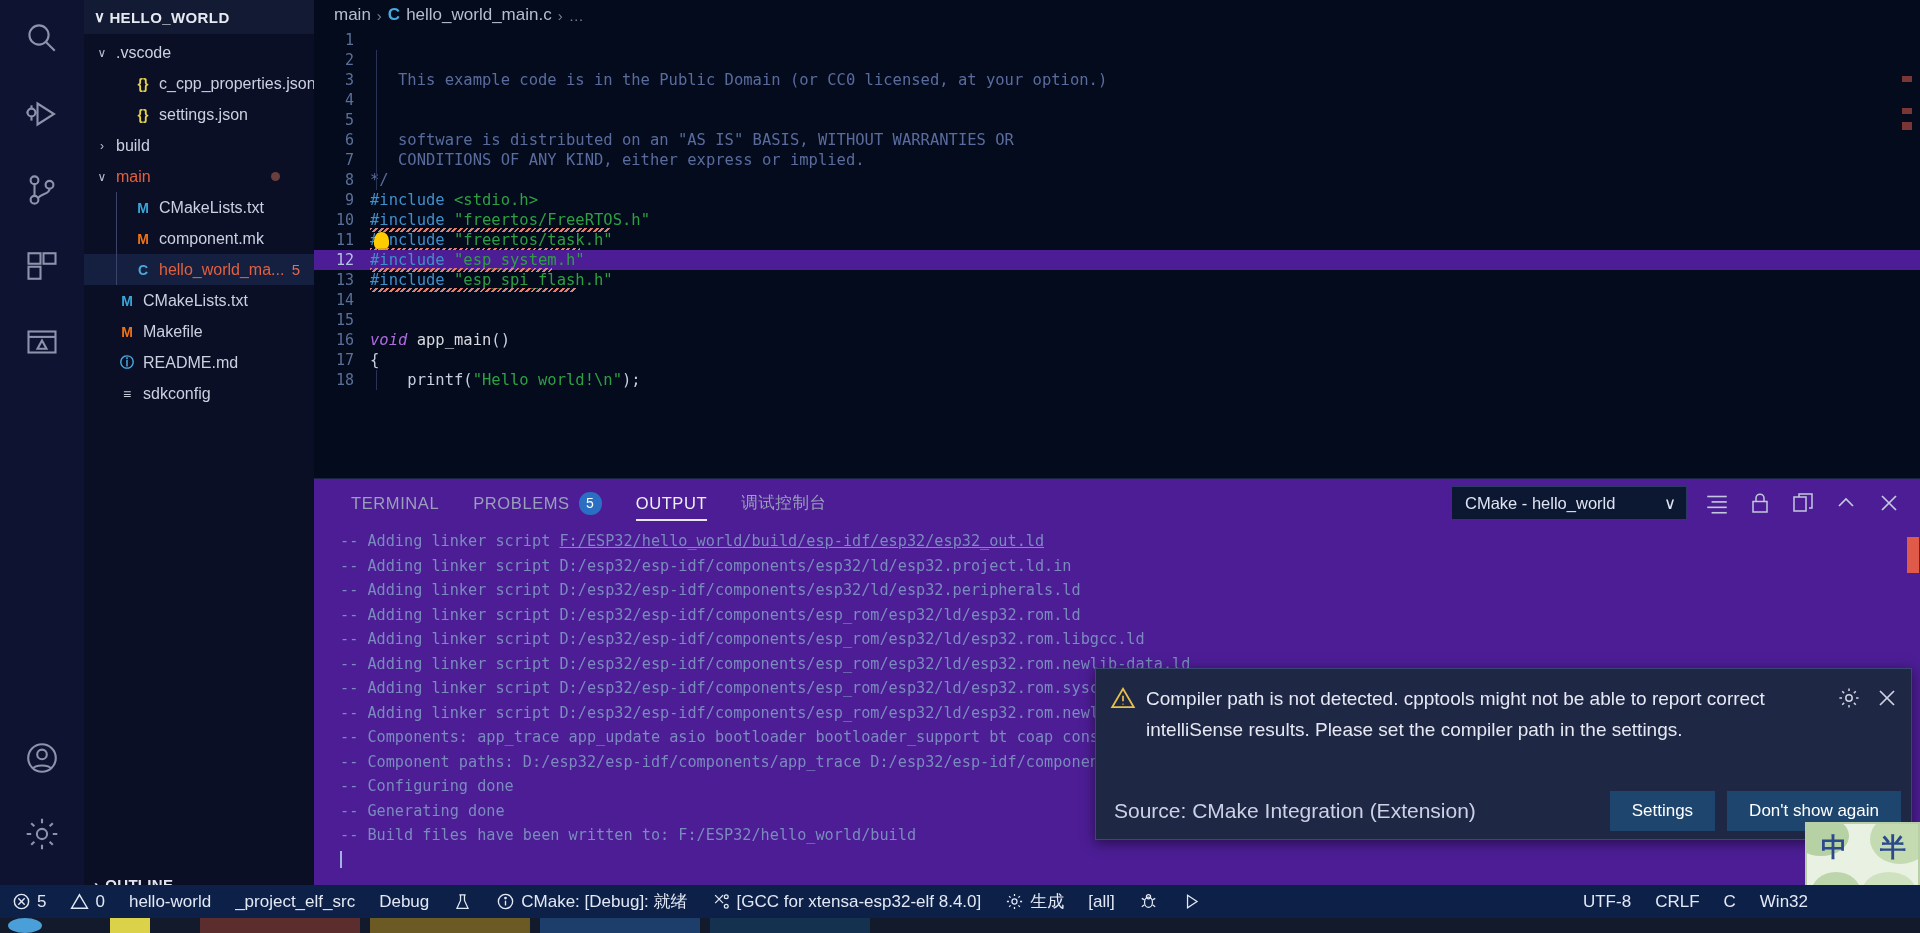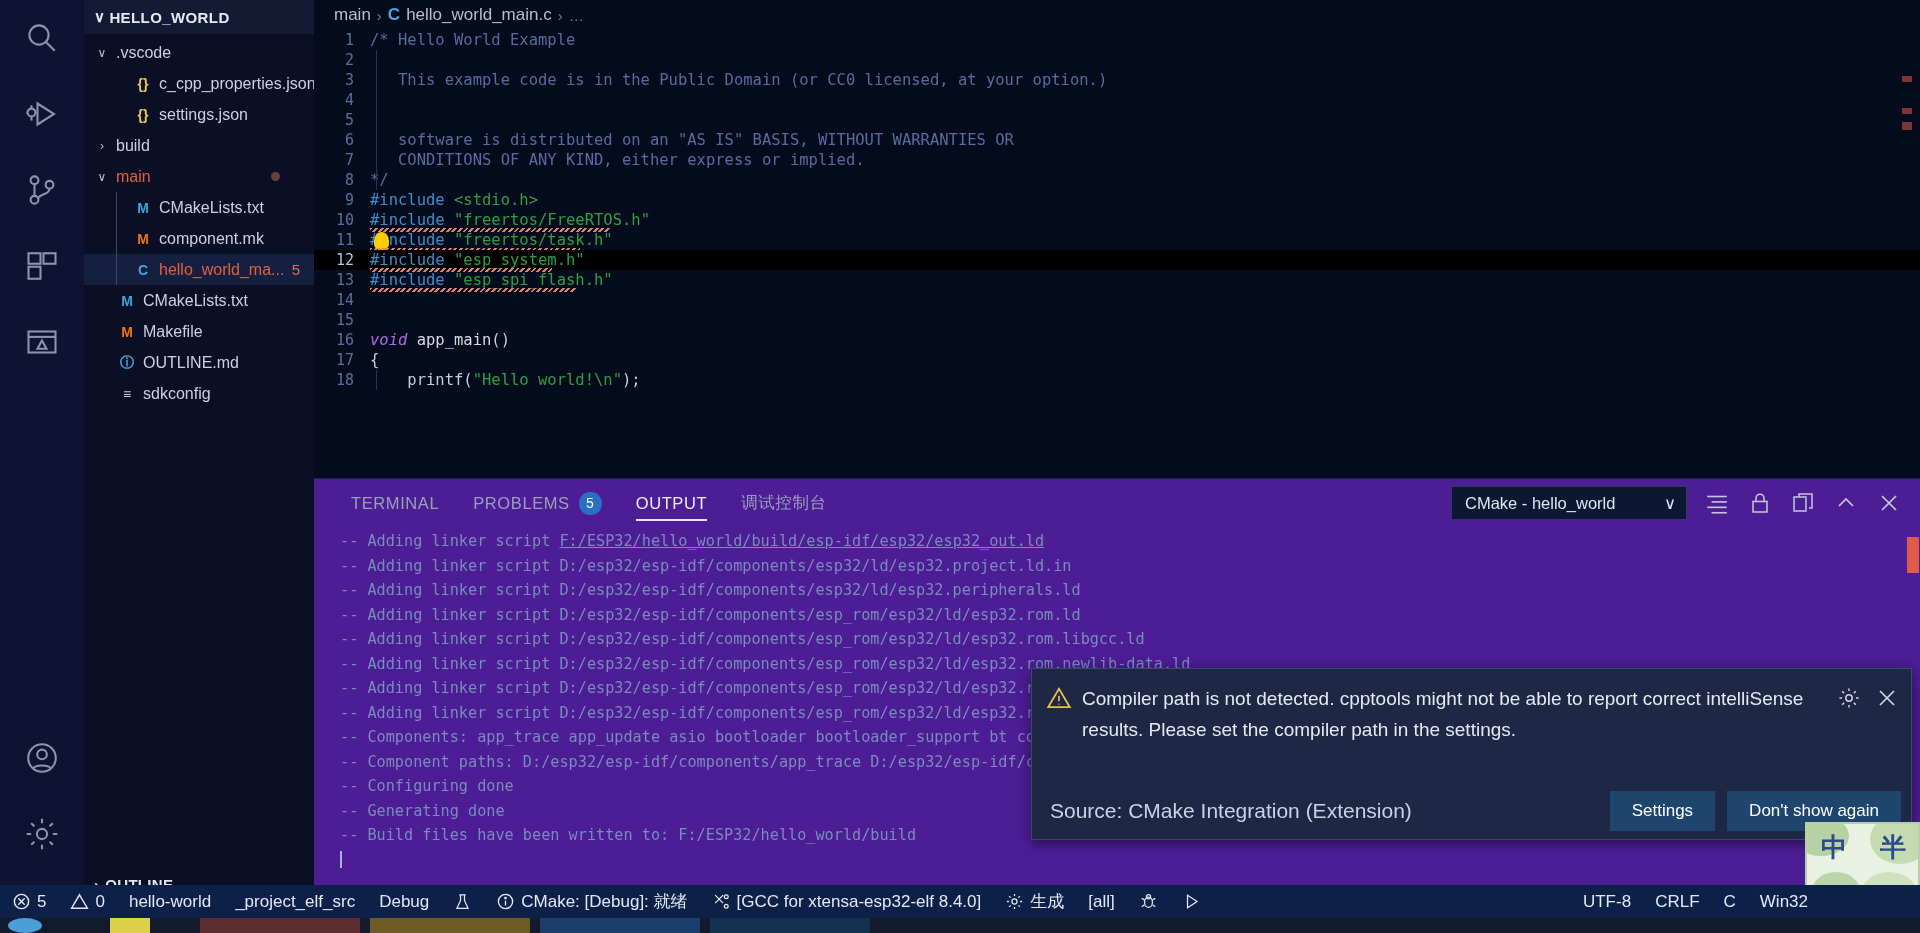--- a/index.html
+++ b/index.html
@@ -77,21 +77,21 @@
     background: #030b1c; overflow: hidden;
   }
   .breadcrumb {
     height: 30px; display: flex; align-items: center; gap: 6px;
     padding-left: 20px; font-size: 17px; color: #b8bdd0;
   }
   .breadcrumb .sep { color: #78809a; font-size: 15px; }
   .breadcrumb .cico { color: #4aa8dd; font-weight: bold; }
   .code { position: relative; font-family: "DejaVu Sans Mono", monospace; font-size: 15.5px; }
   .cline { height: 20px; display: flex; align-items: center; position: relative; }
-  .cline.cur { background: #000000; }
+  .cline.cur { background: #4c1d95; }
   .gutter {
     width: 56px; flex: 0 0 56px; text-align: right; padding-right: 16px;
     color: #5b7099; font-size: 15px;
   }
   .cline.cur .gutter { color: #b2c4e2; }
   .ctext { flex: 1 1 auto; white-space: pre; position: relative; }
   .tok-comment { color: #5a6b9e; }
   .tok-pre { color: #3f8fcb; }
   .tok-str { color: #2ea043; }
   .tok-kw  { color: #b06be0; font-style: italic; }
@@ -153,21 +153,21 @@
   .panel-body .oline { height: 24.5px; }
   .panel-body .ul { text-decoration: underline; }
   .caret-blk { display: inline-block; width: 2px; height: 17px; background: #9fb4e0; vertical-align: -3px; }
   .panel-scroll {
     position: absolute; right: 0; top: 48px; bottom: 0; width: 16px;
   }
   .ps-thumb { position: absolute; right: 1px; top: 10px; width: 12px; height: 36px; background: #e05a4a; }
 
   
   .toast {
-    position: absolute; right: 8px; top: 668px; width: 881px; height: 172px;
+    position: absolute; right: 8px; top: 668px; width: 817px; height: 172px;
     background: #1e2744; border: 1px solid #3a4representative;
     border: 1px solid #3a4773; box-shadow: 0 3px 12px rgba(0,0,0,.5);
     color: #e6e9f4;
   }
   .toast-top { display: flex; padding: 14px 12px 0 14px; gap: 10px; }
   .toast-warn { color: #e5c04a; flex: 0 0 26px; padding-top: 2px; }
   .toast-msg { flex: 1 1 auto; font-size: 19px; line-height: 31px; padding-right: 8px; }
   .toast-tools { display: flex; gap: 14px; align-items: flex-start; padding-top: 3px; }
   .toast-tools span { color: #ced3e4; cursor: pointer; }
   .toast-bot {
@@ -336,21 +336,21 @@
         <div class="row">
           <div style="flex: 0 0 4px;"></div>
           <span class="chev"></span>
           <span class="ico ico-m-org">M</span>
           <span class="lbl">Makefile</span>
         </div>
         <div class="row">
           <div style="flex: 0 0 4px;"></div>
           <span class="chev"></span>
           <span class="ico ico-info">ⓘ</span>
-          <span class="lbl">OUTLINE.md</span>
+          <span class="lbl">README.md</span>
         </div>
         <div class="row">
           <div style="flex: 0 0 4px;"></div>
           <span class="chev"></span>
           <span class="ico ico-cfg">≡</span>
           <span class="lbl">sdkconfig</span>
         </div>
       </div>
   </div>
   <div class="outline-bar">
@@ -363,21 +363,20 @@
       <span>main</span>
       <span class="sep">›</span>
       <span class="cico">C</span>
       <span>hello_world_main.c</span>
       <span class="sep">›</span>
       <span class="sep">…</span>
     </div>
     <div class="code" id="code">
         <div class="cline">
           <span class="gutter">1</span>
-          <span class="ctext"><span class="tok-comment">/* Hello World Example</span></span>
         </div>
         <div class="cline">
           <span class="gutter">2</span>
           <span class="ctext"></span>
         </div>
         <div class="cline">
           <span class="gutter">3</span>
           <span class="ctext"><span class="tok-comment">   This example code is in the Public Domain (or CC0 licensed, at your option.)</span></span>
         </div>
         <div class="cline">

